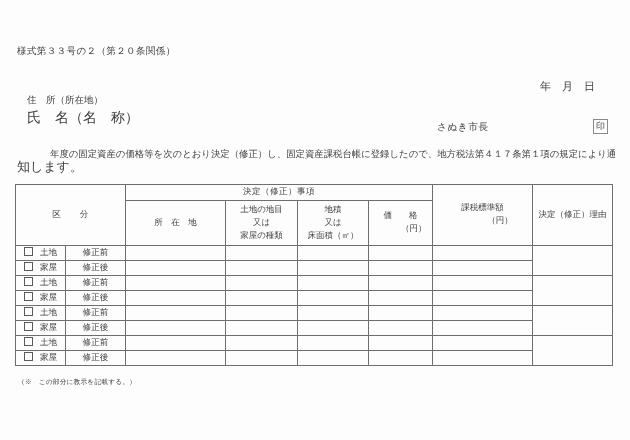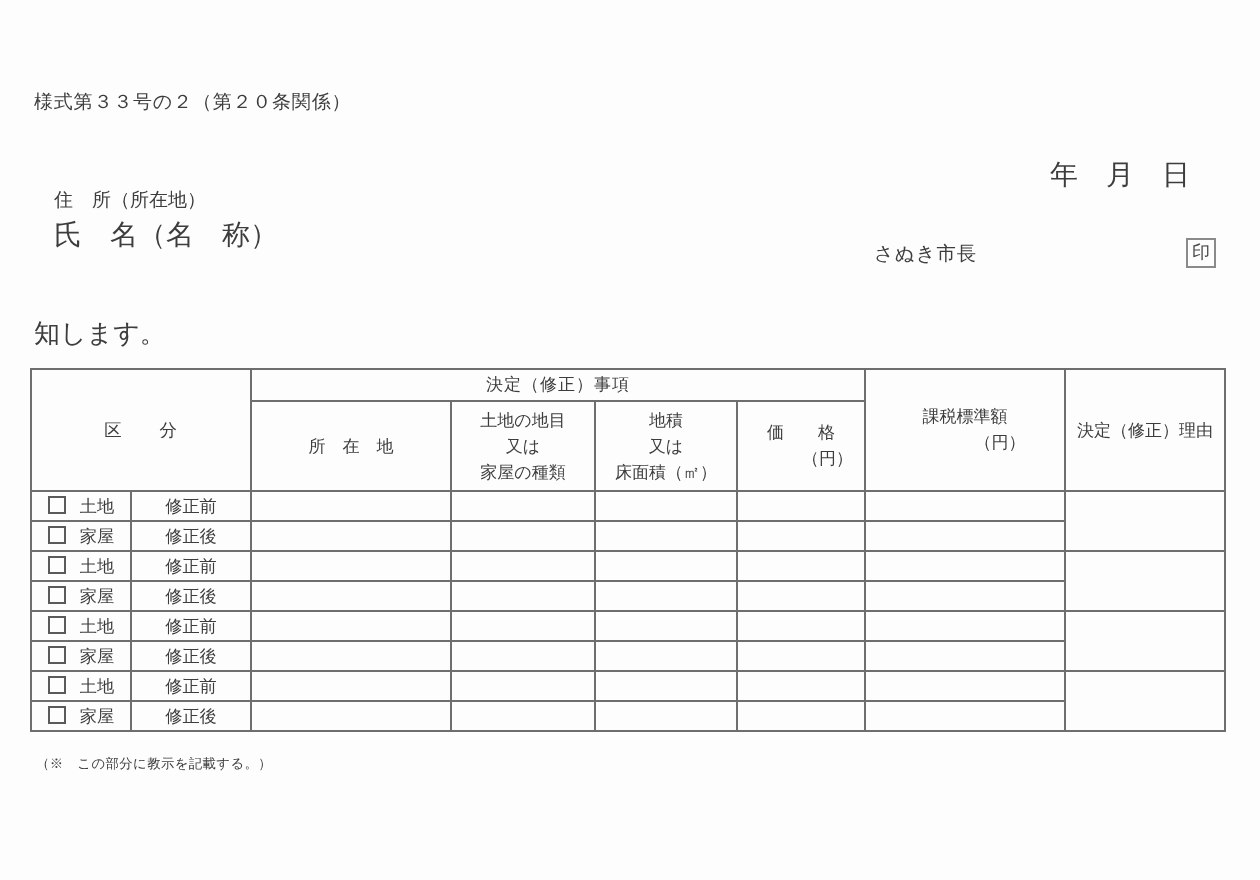--- a/index.html
+++ b/index.html
@@ -3,25 +3,25 @@
 <meta charset="utf-8">
 <style>
   html,body { margin:0; padding:0; }
   body {
     width:630px; height:440px;
     background:#fdfdfd;
     color:#3d3d3d;
     font-family:"Liberation Serif","DejaVu Serif",serif;
     overflow:hidden;
   }
-  .sheet { position:relative; width:630px; height:428px; }
+  .sheet { position:relative; width:630px; height:428px;font-family:Liberation Mono, monospace; }
 
   .form-no   { position:absolute; left:17px;  top:45px;  font-size:9.5px; letter-spacing:.4px; white-space:nowrap; }
   .doc-title { position:absolute; left:0; right:0; top:63px; text-align:center; font-size:9.9px; letter-spacing:.3px; }
-  .date-line { position:absolute; right:35px; top:79px;  font-size:14px; white-space:nowrap; }
+  .date-line { position:absolute; right:35px; top:79px;  font-size:11px; white-space:nowrap; }
   .addr      { position:absolute; left:27px;  top:94px;  font-size:9.5px; white-space:nowrap; }
   .name      { position:absolute; left:27px;  top:109px; font-size:14px; white-space:nowrap; }
   .mayor     { position:absolute; left:437px; top:121px; font-size:9.7px; letter-spacing:.5px; white-space:nowrap; }
   .seal {
     position:absolute; left:593px; top:119px;
     width:13px; height:13px; border:1px solid #8a8a8a;
     display:flex; align-items:center; justify-content:center;
     font-size:9px; color:#4a4a4a;
   }
   .body1 { position:absolute; left:17px; top:148px; padding-left:33px; font-size:9.4px; white-space:nowrap; }
@@ -60,20 +60,21 @@
 
 <div class="sheet">
   <div class="form-no">様式第３３号の２（第２０条関係）</div>
   <div class="date-line">年　月　日</div>
   <div class="addr">住　所（所在地）</div>
   <div class="name">氏　名（名　称）</div>
   <div class="mayor">さぬき市長</div>
   <div class="seal">
     <span>印</span>
   </div>
+  <div class="body1">年度の固定資産の価格等を次のとおり決定（修正）し、固定資産課税台帳に登録したので、地方税法第４１７条第１項の規定により通</div>
   <div class="body2">知します。</div>
 
   <table class="notice">
     <colgroup>
       <col style="width:50px">
         <col style="width:60px">
         <col style="width:100px">
         <col style="width:72px">
       <col style="width:71px">
         <col style="width:64px">

